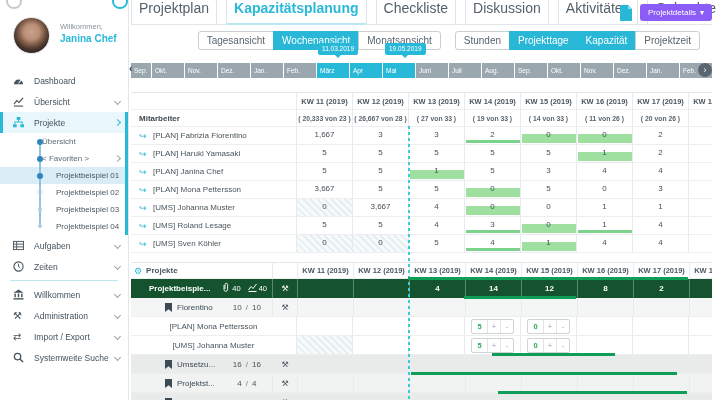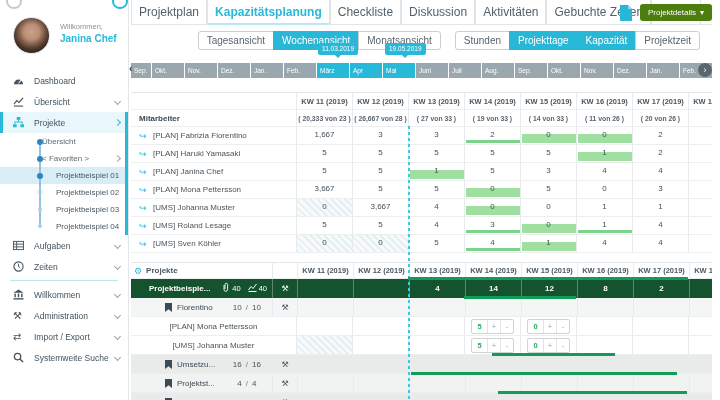--- a/index.html
+++ b/index.html
@@ -31,27 +31,27 @@
   .side-divider{height:1px;background:#bfe4f0;margin:3px 10px 3px 10px;}
   .proj-accent{position:absolute;right:0;top:112px;width:3px;height:123px;background:#29b9d8;}
   .tree-line{position:absolute;left:39px;top:141px;width:2px;height:86px;background:#8fc3e0;}
   .tdot{position:absolute;border-radius:50%;}
   .tdot.big{width:6px;height:6px;background:#2d85bb;left:37px;}
   .tdot.small{width:4px;height:4px;background:#aacfe4;left:38px;}
   
   .main{position:absolute;left:128px;top:0;width:592px;height:400px;background:#fff;overflow:hidden;}
   .tabbar{position:absolute;left:3px;top:0;width:581px;height:25px;display:flex;align-items:stretch;
           border-bottom:1px solid #e2e6e8;box-sizing:border-box;}
-  .tab{display:flex;align-items:center;padding:0 7px;margin-right:0;border-left:1px solid #e0e4e6;
-       border-right:1px solid #e0e4e6;font-size:12px;color:#55616a;position:relative;white-space:nowrap;cursor:pointer;}
+  .tab{display:flex;align-items:flex-start;padding:0 7px;margin-right:9px;border-left:1px solid #e0e4e6;
+       border-right:1px solid #e0e4e6;font-size:14px;color:#55616a;position:relative;white-space:nowrap;cursor:pointer;}
   .tab.active{color:#29b9d8;font-weight:bold;}
   .tab.active::after{content:"";position:absolute;left:0;right:0;bottom:-1px;height:2px;background:#b8e6f2;}
   .actions{position:absolute;top:4px;right:8px;display:flex;align-items:center;gap:6px;z-index:7;}
   .pdfbtn{width:15px;height:17px;display:flex;align-items:center;cursor:pointer;}
-  .detailsbtn{height:17px;background:#4d7c0f;color:#fff;border-radius:3px;font-size:8px;
+  .detailsbtn{height:17px;background:#8b5cf6;color:#fff;border-radius:3px;font-size:8px;
               display:flex;align-items:center;padding:0 8px;gap:4px;cursor:pointer;}
   .controls{position:absolute;top:31px;left:0;right:20px;display:flex;justify-content:flex-end;gap:14px;}
   .btn-group{display:flex;}
   .cbtn{height:17px;display:flex;align-items:center;padding:0 8px;font-size:10px;color:#5a646d;
         background:#fff;border:1px solid #c9ced1;margin-left:-1px;cursor:pointer;white-space:nowrap;}
   .btn-group .cbtn:first-child{border-radius:3px 0 0 3px;margin-left:0;}
   .btn-group .cbtn:last-child{border-radius:0 3px 3px 0;}
   .cbtn.on{background:#29b7d8;border-color:#29b7d8;color:#fff;}
   .badge{position:absolute;top:43px;height:12px;background:#29b9d8;color:#fff;font-size:6.5px;
          line-height:12px;padding:0 4px;border-radius:2px;z-index:6;cursor:pointer;}

